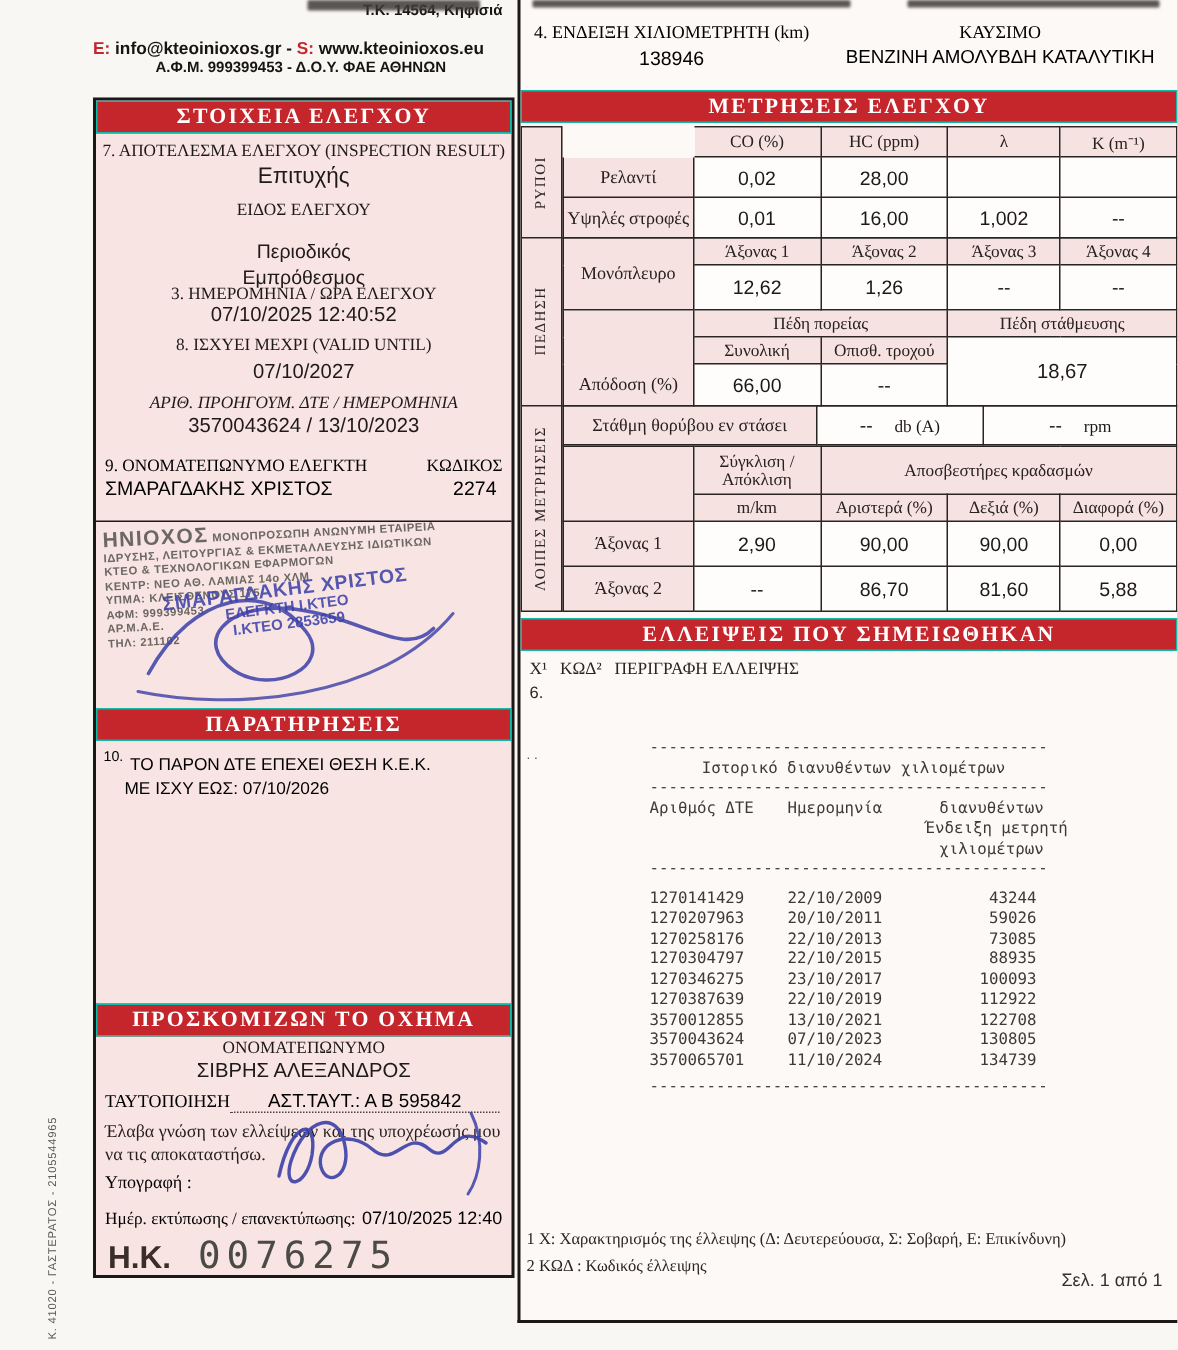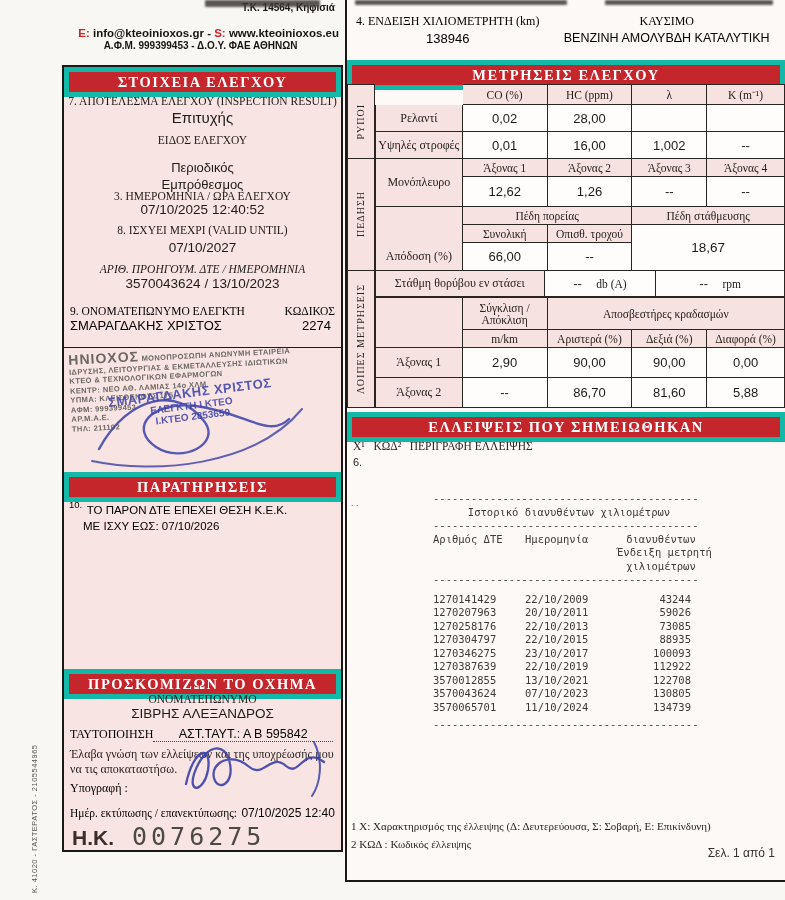--- a/index.html
+++ b/index.html
@@ -2,21 +2,21 @@
 <html><head>
 <meta charset="utf-8">
 <style>
   html,body{margin:0;padding:0;}
   body{width:785px;height:900px;background:#f7f4f0;font-family:"Liberation Sans",sans-serif;}
   #page{position:relative;width:785px;height:900px;background:#f9f7f4;overflow:hidden;}
   .serif{font-family:"Liberation Serif",serif;}
   .sans{font-family:"Liberation Sans",sans-serif;}
   .mono{font-family:"DejaVu Sans Mono",monospace;}
   .abs{position:absolute;}
-  .banner{position:absolute;left:0;right:0;height:20px;background:#c4262c;border:5px solid #14b8a6;
+  .banner{position:absolute;left:0;right:0;height:20px;background:#c4262c;border:1px solid #14b8a6;
           color:#fff;text-align:center;font-family:"Liberation Serif",serif;font-weight:bold;
           font-size:14.5px;letter-spacing:1.5px;line-height:20px;}
   
   #left-box{position:absolute;left:62px;top:65px;width:277px;height:783px;border:2px solid #1c1817;background:#f8e4e2;}
   .lc{position:absolute;left:0;right:0;text-align:center;color:#1e1a19;}
   .lbl-serif{font-family:"Liberation Serif",serif;font-size:11.5px;}
   .val-sans{font-family:"Liberation Sans",sans-serif;font-size:13px;}
   
   #right-box{position:absolute;left:345px;top:0;width:438px;height:880px;background:#fdf9f7;
              border-left:2px solid #1c1817;border-right:2px solid #1c1817;border-bottom:2px solid #1c1817;}
@@ -40,21 +40,21 @@
   .smudge{position:absolute;background:#3f3a38;opacity:.85;filter:blur(1px);border-radius:1px;}
   .stamp-gray{color:#6b6762;font-weight:bold;letter-spacing:.4px;line-height:9.5px;font-size:7.5px;}
 </style>
 </head>
 <body>
 
 <div id="page">
 
   <div class="abs" style="left:62px;top:2px;width:277px;">
     <div class="sans" style="text-align:right;padding-right:4px;font-weight:bold;font-size:10px;color:#171412;">Τ.Κ. 14564, Κηφισιά</div>
-    <div class="sans" style="text-align:right;font-weight:bold;font-size:11.5px;color:#171412;margin-top:14px;white-space:nowrap;">
+    <div class="sans" style="text-align:left;font-weight:bold;font-size:11.5px;color:#171412;margin-top:14px;white-space:nowrap;">
       <span style="color:#c4262c;">E:</span>
       <span>info@kteoinioxos.gr</span>
       <span>-</span>
       <span style="color:#c4262c;">S:</span>
       <span>www.kteoinioxos.eu</span>
     </div>
     <div class="sans" style="text-align:center;font-weight:bold;font-size:10px;color:#171412;margin-top:1px;">Α.Φ.Μ. 999399453 - Δ.Ο.Υ. ΦΑΕ ΑΘΗΝΩΝ</div>
   </div>
   <div class="smudge" style="left:205px;top:0;width:115px;height:7px;"></div>
 

